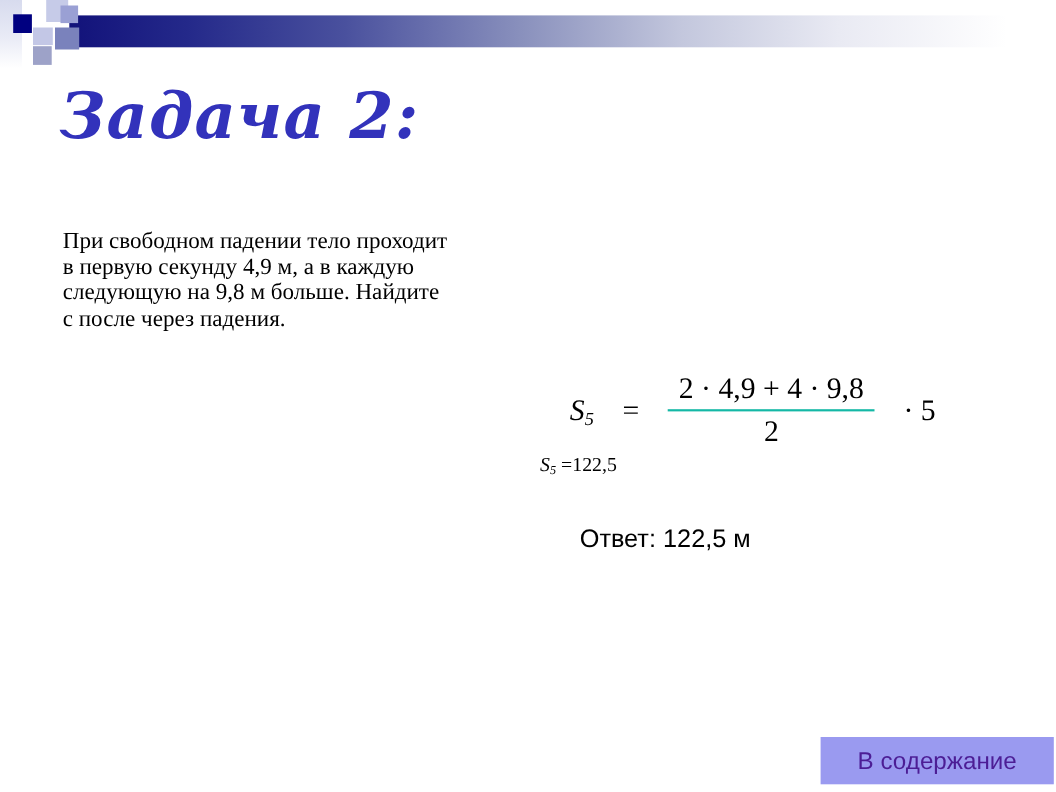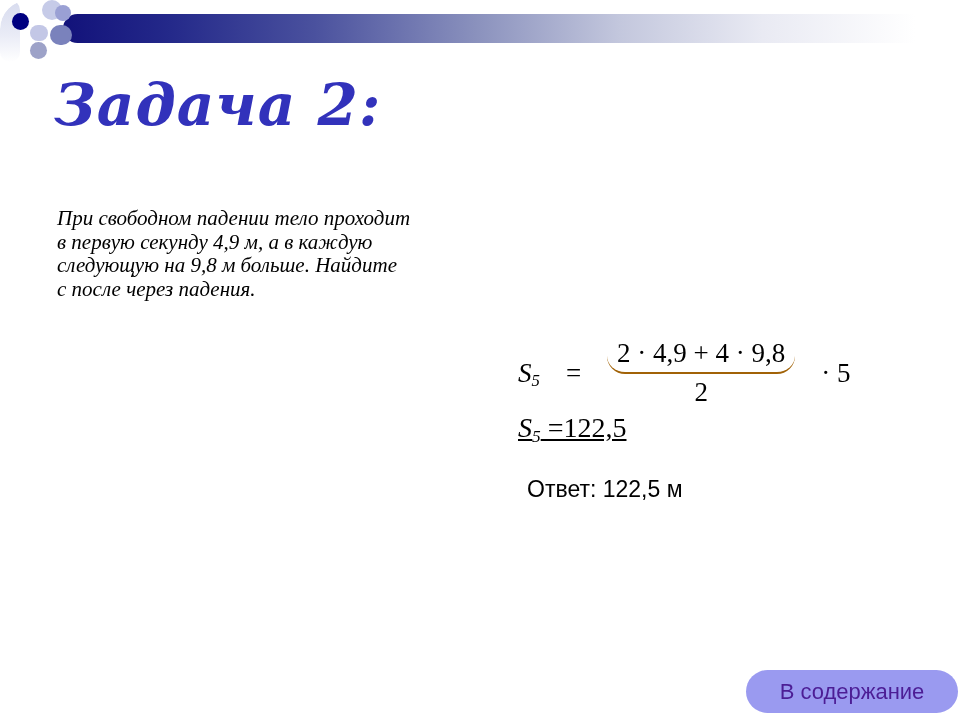--- a/index.html
+++ b/index.html
@@ -1,15 +1,15 @@
 <!DOCTYPE html>
 <html><head>
 <meta charset="utf-8">
 <style>
-  * { margin: 0; padding: 0; box-sizing: border-box; border-radius: 29px; }
+  * { margin: 0; padding: 0; box-sizing: border-box; }
   html, body { background: #ffffff; }
   .slide {
     position: relative;
     width: 960px;
     height: 720px;
     background: #ffffff;
     overflow: hidden;
     font-family: "Liberation Serif", serif;
     color: #000000;
   }
@@ -38,47 +38,46 @@
     position: absolute; left: 54px; top: 74px;
     font-family: "DejaVu Serif", serif;
     font-style: italic; font-weight: bold;
     font-size: 58px; line-height: 1.1;
     color: #3232bb; letter-spacing: 1px;
   }
 
   
   .problem {
     position: absolute; left: 57px; top: 207px; width: 420px;
-    font-size: 21px; line-height: 23.5px; font-style: italic;
+    font-size: 21px; line-height: 23.5px;
   }
 
   
   .given {
     position: absolute; left: 513px; top: 206px; width: 420px;
     font-size: 23px; line-height: 33px;
   }
   sub.ssub {
     font-size: 0.62em; line-height: 0; vertical-align: baseline;
     position: relative; top: 0.28em;
   }
   .var { font-style: italic; }
 
   
   .formula {
     position: absolute; left: 518px; top: 338px;
     display: flex; align-items: center; gap: 26px;
     font-size: 27px;
   }
   .frac { display: inline-block; text-align: center; }
-  .frac .num { padding: 0 10px 3px 10px; border-bottom: 2px solid #a16207; }
+  .frac .num { padding: 0 10px 3px 10px; border-bottom: 2px solid #14b8a6; }
   .frac .den { padding-top: 3px; }
   .result {
-    position: absolute; left: 518px; top: 412px;
-    font-size: 28px;
-    text-decoration: underline;
+    position: absolute; left: 491px; top: 412px;
+    font-size: 18px;
   }
 
   
   .answer {
     position: absolute; left: 527px; top: 476px;
     font-family: "Liberation Sans", sans-serif;
     font-size: 23px;
   }
 
   

